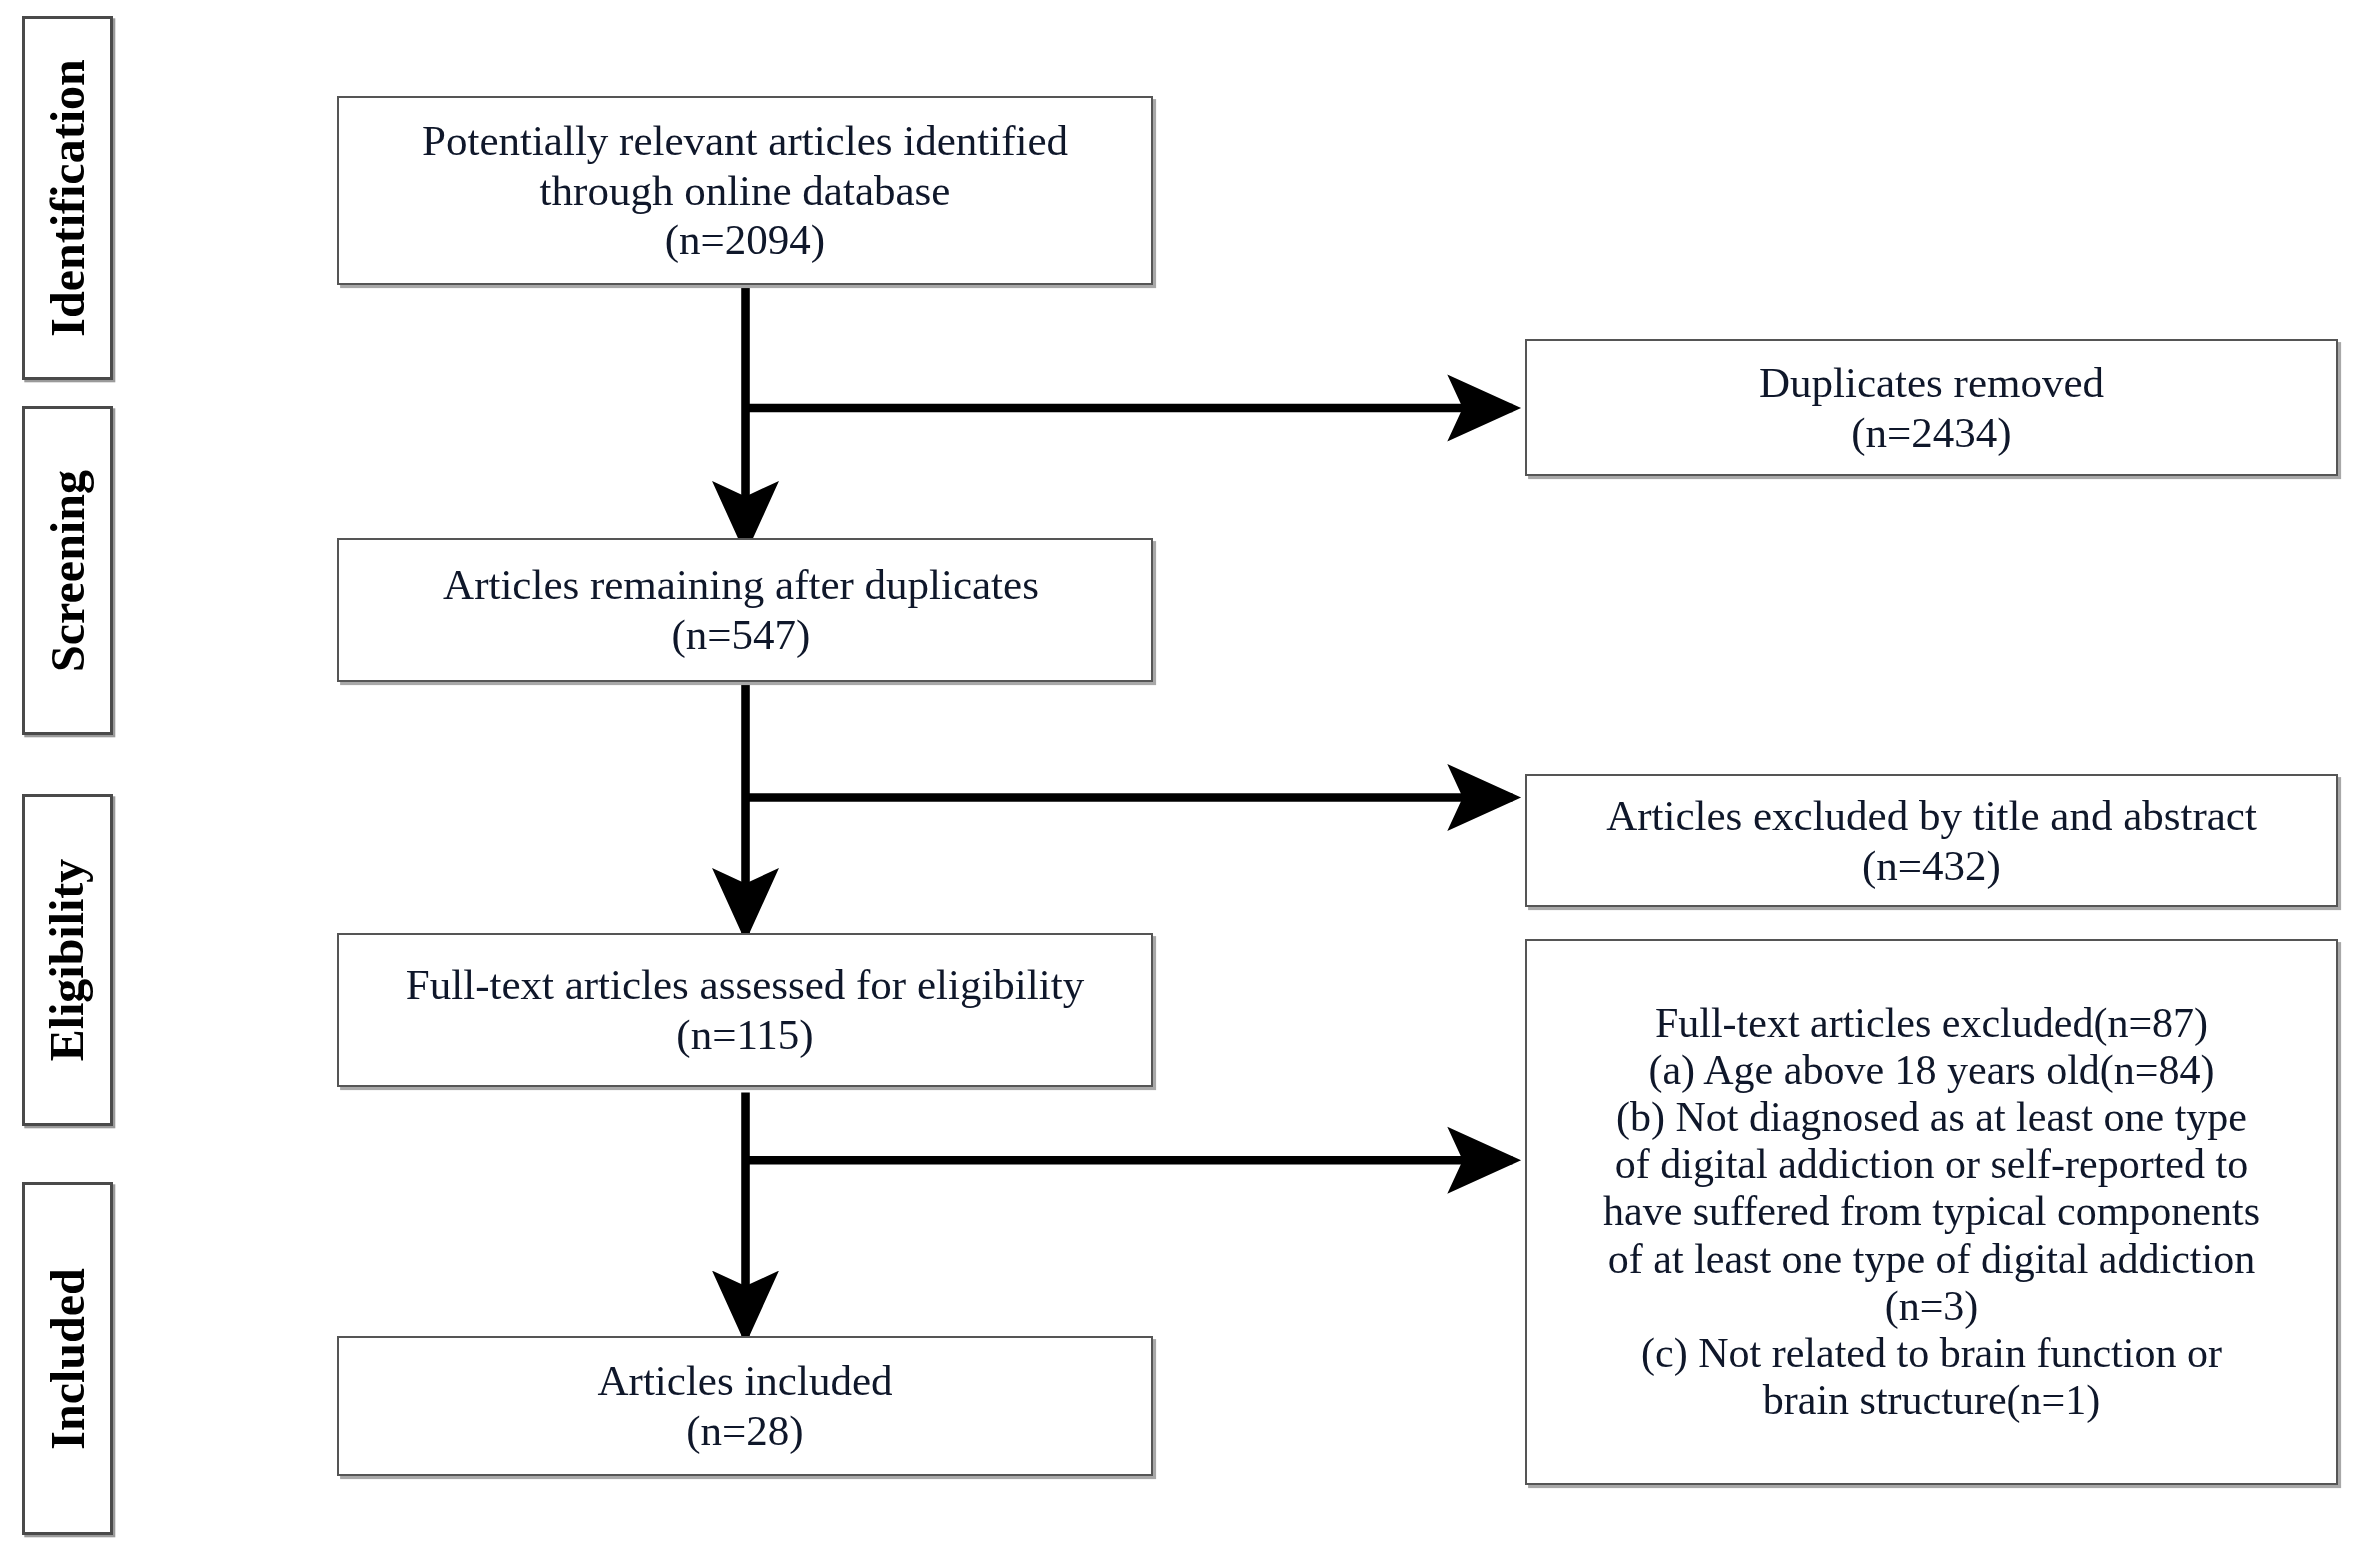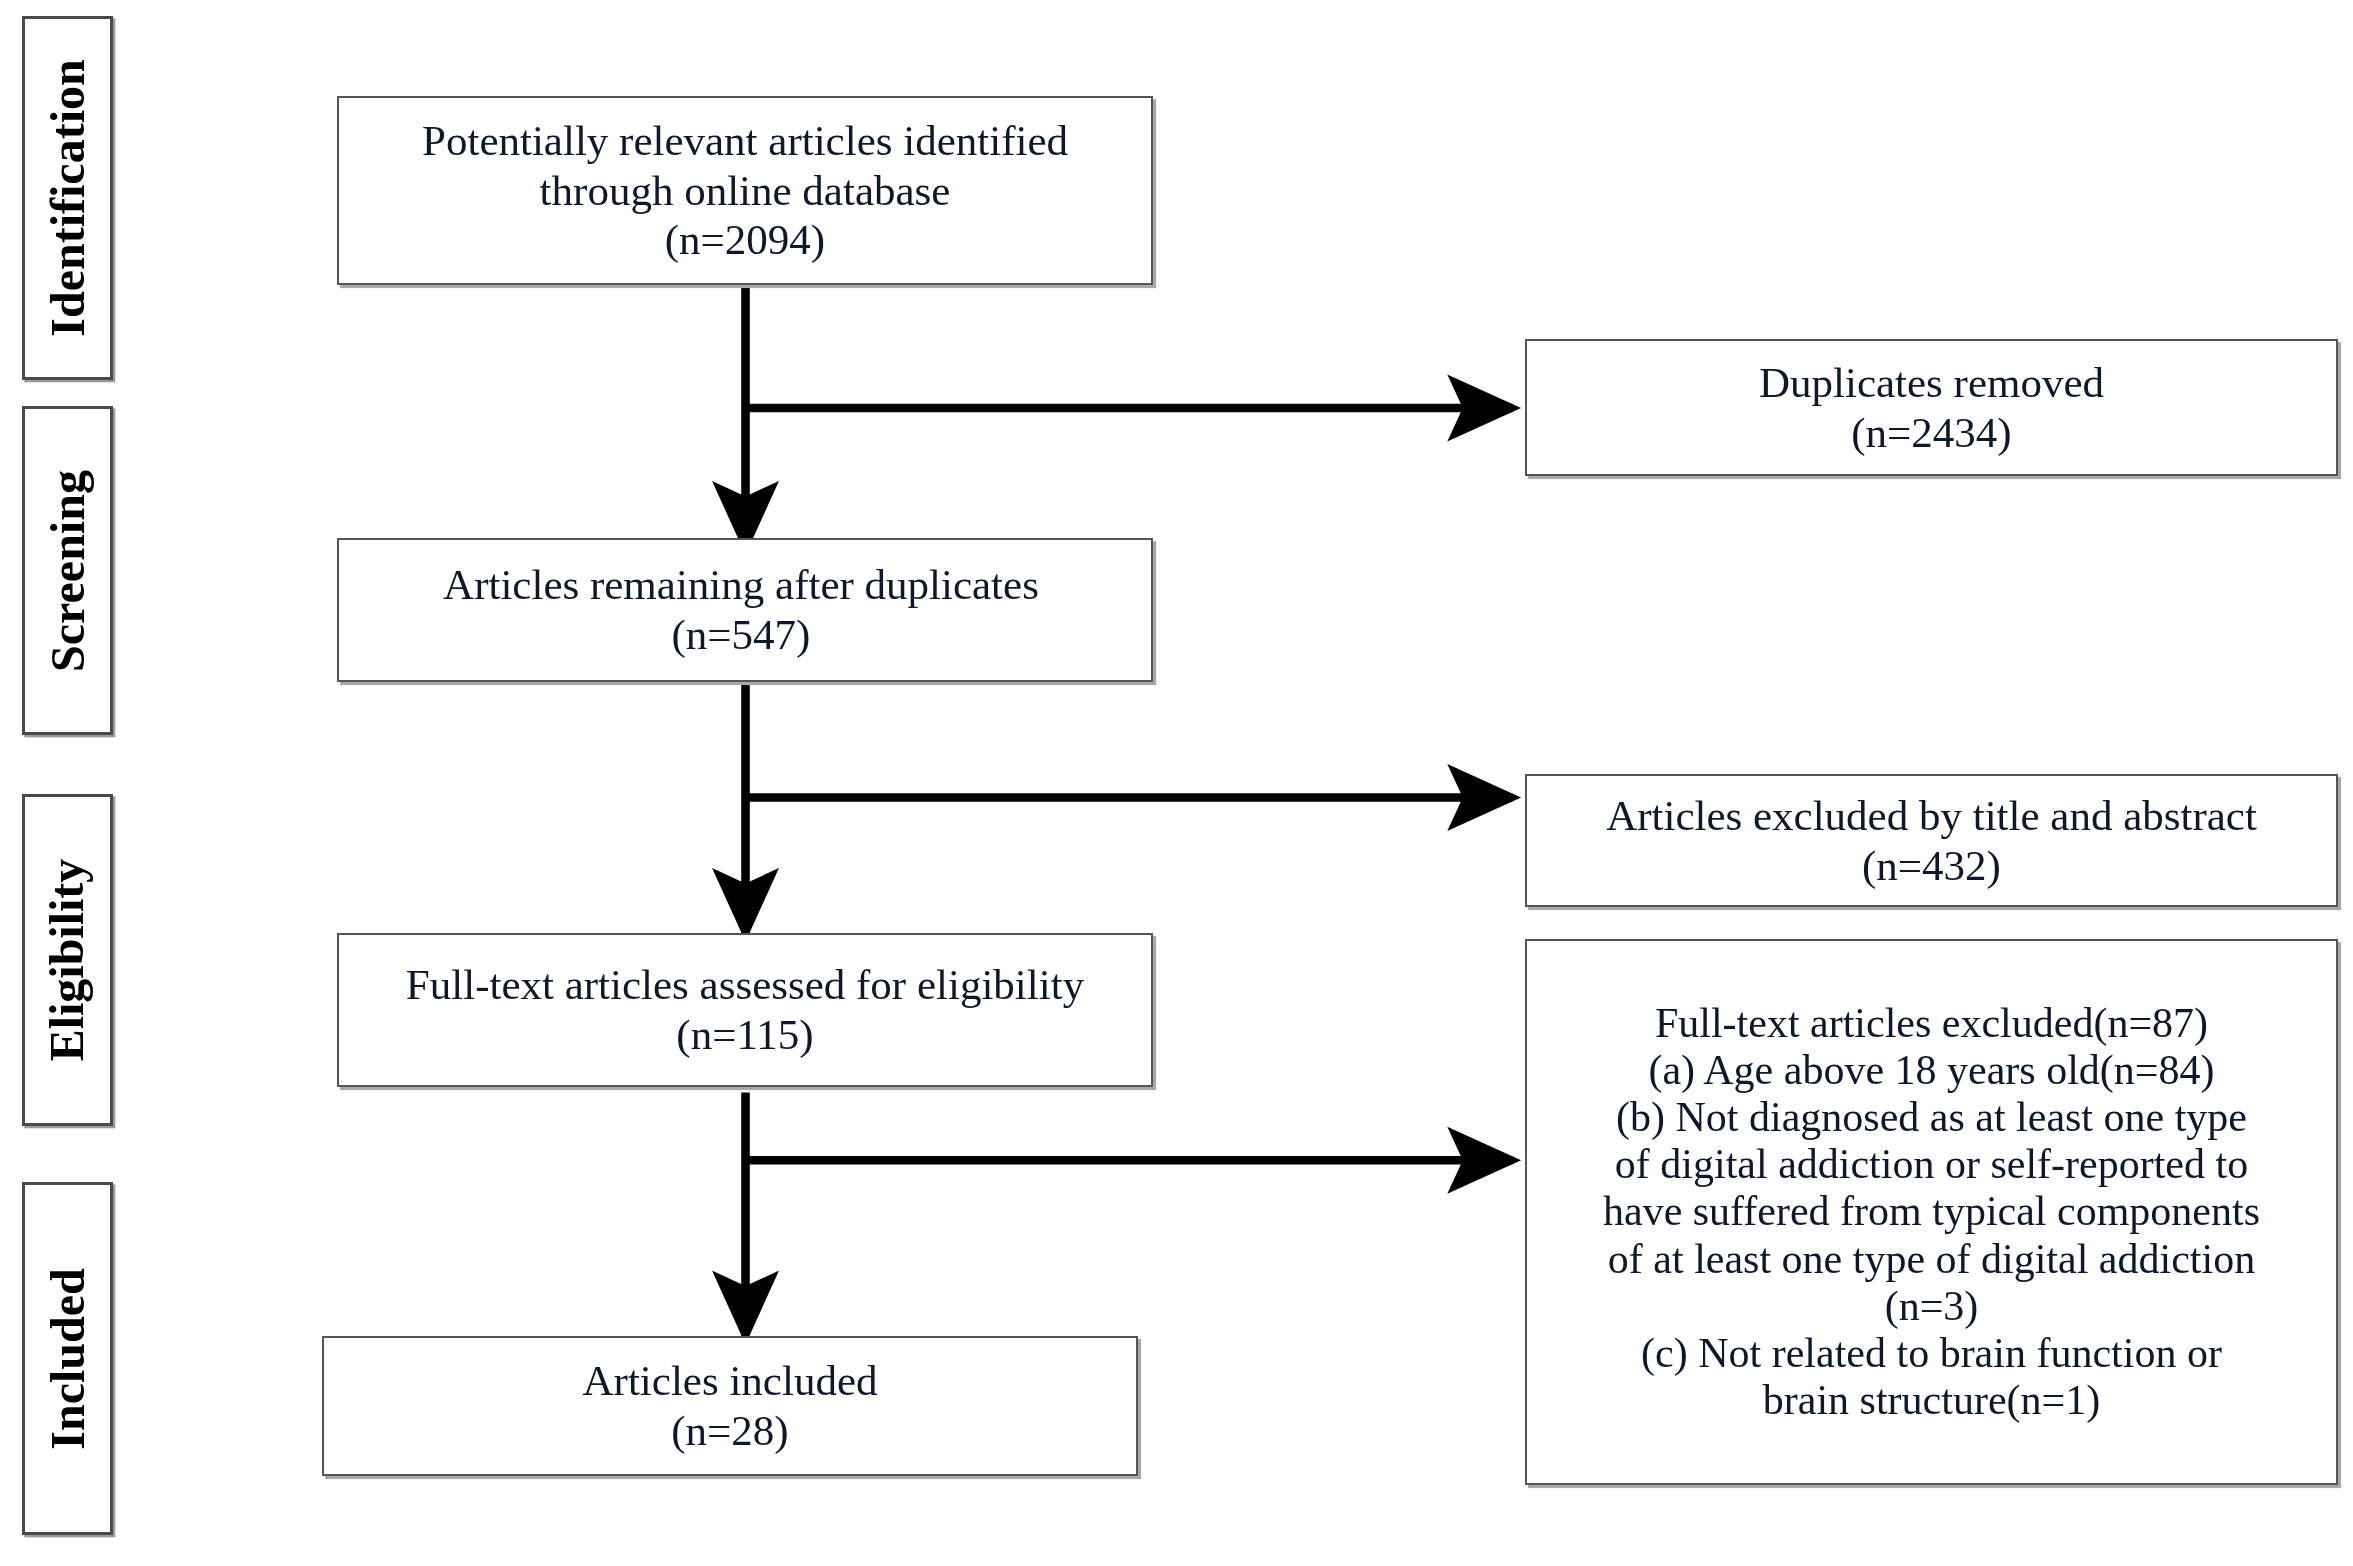--- a/index.html
+++ b/index.html
@@ -124,21 +124,21 @@
   <div class="flow-box" style="left:337px; top:538px; width:816px; height:144px;padding-left:6px;">
     <span class="flow-text">Articles remaining after duplicates
 (n=547)</span>
   </div>
 
   <div class="flow-box" style="left:337px; top:933px; width:816px; height:154px;">
     <span class="flow-text">Full-text articles assessed for eligibility
 (n=115)</span>
   </div>
 
-  <div class="flow-box" style="left:322px; top:1336px; width:816px; height:140px;justify-content:center;">
+  <div class="flow-box" style="left:337px; top:1336px; width:816px; height:140px;justify-content:center;">
     <span class="flow-text">Articles included
 (n=28)</span>
   </div>
 
   <div class="flow-box" style="left:1525px; top:339px; width:813px; height:137px;">
     <span class="flow-text">Duplicates removed
 (n=2434)</span>
   </div>
 
   <div class="flow-box" style="left:1525px; top:730px; width:813px; height:133px;margin-top:44px;">

